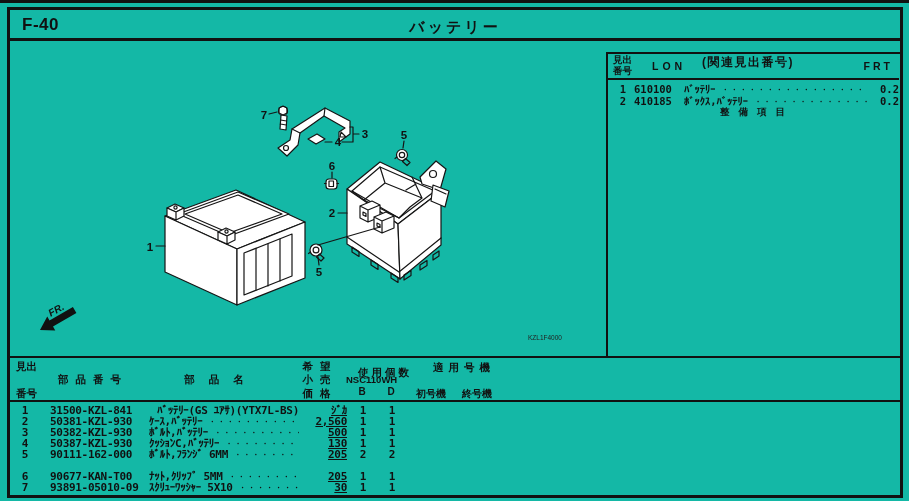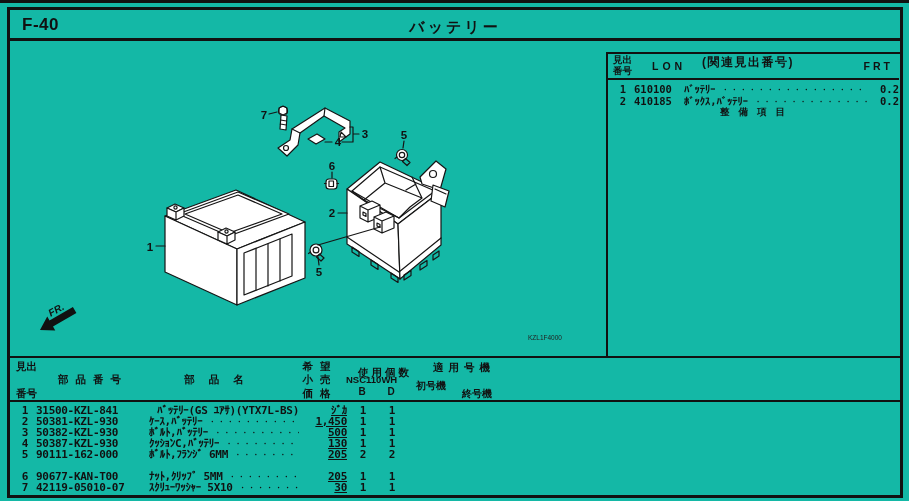--- a/index.html
+++ b/index.html
@@ -47,28 +47,28 @@
   .ph-partno { left:30px; width:106px; top:15px; text-align:center; letter-spacing:7px; }
   .ph-name { left:136px; width:150px; top:15px; text-align:center; letter-spacing:14px; }
   .ph-price1 { left:286px; width:48px; top:2px; text-align:center; letter-spacing:7px; }
   .ph-price2 { left:286px; width:48px; top:15px; text-align:center; letter-spacing:7px; }
   .ph-price3 { left:286px; width:48px; top:29px; text-align:center; letter-spacing:7px; }
   .ph-qty { left:336px; width:66px; top:8px; text-align:right; letter-spacing:3px; }
   .ph-model { left:336px; width:66px; top:16px; text-align:left; font-size:9.5px; font-family:Liberation Sans, sans-serif; }
   .ph-b { left:336px; width:32px; top:28px; text-align:center; font-size:10px; }
   .ph-d { left:368px; width:26px; top:28px; text-align:center; font-size:10px; }
   .ph-appl { left:406px; width:96px; top:3px; text-align:center; letter-spacing:5px; }
-  .ph-first { left:406px; top:21px; font-size:10px; }
+  .ph-first { left:406px; top:29px; font-size:10px; }
   .ph-last { left:452px; top:29px; font-size:10px; }
   .ph-type { left:630px; width:140px; top:15px; text-align:center; letter-spacing:17px; }
 
   .pt-body { padding-top:2px; }
   .pt-row { display:flex; align-items:baseline; height:11px; font-family:"DejaVu Sans Mono", monospace; font-weight:bold; font-size:11px; white-space:nowrap; letter-spacing:-0.3px; }
   .pt-row .c-no { width:18px; text-align:right; }
-  .pt-row .c-pn { width:121px; padding-left:8px; }
+  .pt-row .c-pn { width:121px; padding-left:22px; }
   .pt-row .c-nm { width:150px; overflow:hidden;text-align:right; }
   .pt-row .c-pr { width:48px; text-align:right;text-decoration:underline; }
   .pt-row .c-qb { width:32px; text-align:center; }
   .pt-row .c-qd { width:26px; text-align:center; }
   .pt-gap { height:11px; }
 </style>
 </head>
 <body>
 
 <div class="page">
@@ -239,21 +239,21 @@
           <span class="c-pn">31500-KZL-841</span>
           <span class="c-nm"><span>ﾊﾞｯﾃﾘｰ(GS ﾕｱｻ)(YTX7L-BS)</span> <span class="dots"></span></span>
           <span class="c-pr">ｼﾞｶ</span>
           <span class="c-qb">1</span>
           <span class="c-qd">1</span>
       </div>
       <div class="pt-row">
         <span class="c-no">2</span>
           <span class="c-pn">50381-KZL-930</span>
           <span class="c-nm"><span>ｹｰｽ,ﾊﾞｯﾃﾘｰ</span> <span class="dots">・・・・・・・・・・・・</span></span>
-          <span class="c-pr">1,450</span>
+          <span class="c-pr">2,560</span>
           <span class="c-qb">1</span>
           <span class="c-qd">1</span>
       </div>
       <div class="pt-row">
         <span class="c-no">3</span>
           <span class="c-pn">50382-KZL-930</span>
           <span class="c-nm"><span>ﾎﾞﾙﾄ,ﾊﾞｯﾃﾘｰ</span> <span class="dots">・・・・・・・・・・・</span></span>
           <span class="c-pr">500</span>
           <span class="c-qb">1</span>
           <span class="c-qd">1</span>
@@ -278,21 +278,21 @@
       <div class="pt-row">
         <span class="c-no">6</span>
           <span class="c-pn">90677-KAN-T00</span>
           <span class="c-nm"><span>ﾅｯﾄ,ｸﾘｯﾌﾟ 5MM</span> <span class="dots">・・・・・・・・・・</span></span>
           <span class="c-pr">205</span>
           <span class="c-qb">1</span>
           <span class="c-qd">1</span>
       </div>
       <div class="pt-row">
         <span class="c-no">7</span>
-          <span class="c-pn">42119-05010-07</span>
+          <span class="c-pn">93891-05010-09</span>
           <span class="c-nm"><span>ｽｸﾘｭｰﾜｯｼｬｰ 5X10</span> <span class="dots">・・・・・・・・</span></span>
           <span class="c-pr">30</span>
           <span class="c-qb">1</span>
           <span class="c-qd">1</span>
       </div>
     </div>
   </div>
 </div>
 
 </body></html>

